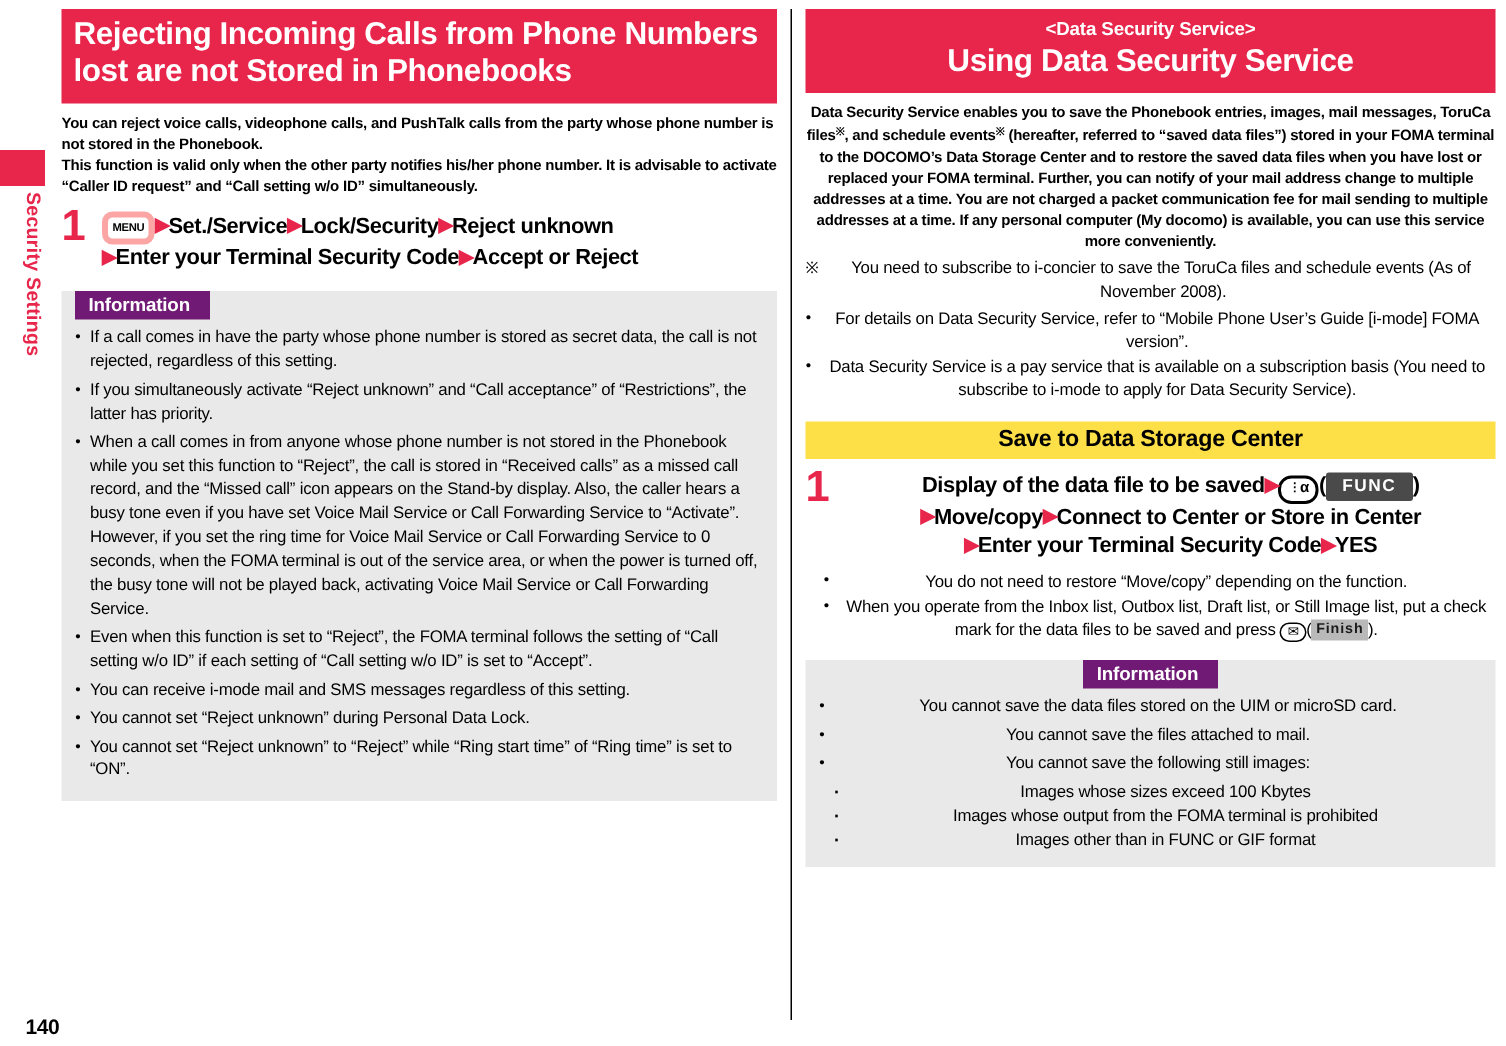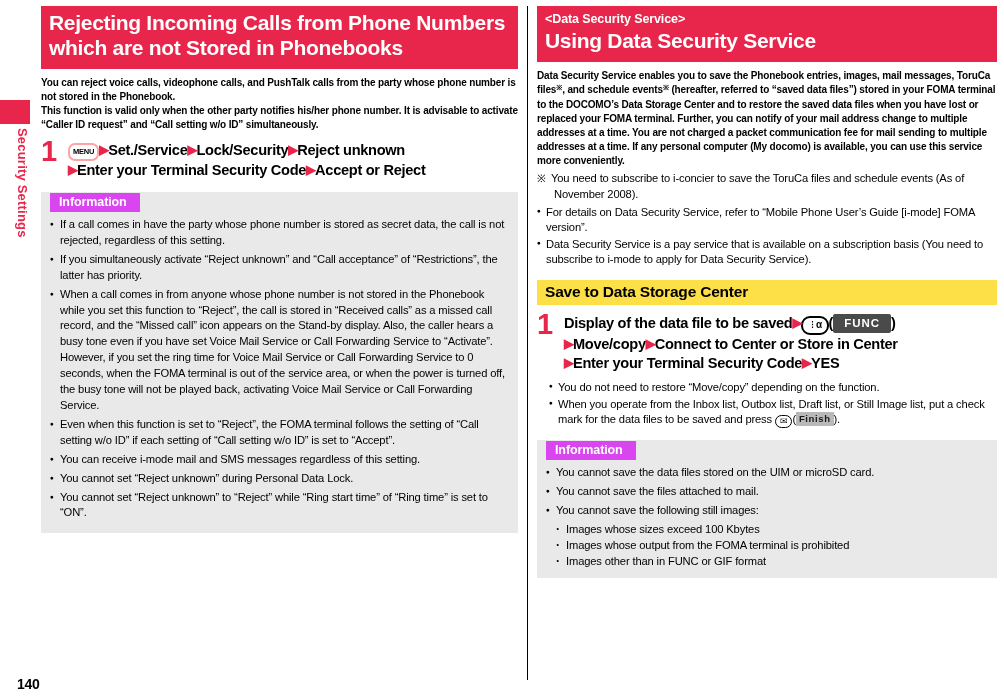--- a/index.html
+++ b/index.html
@@ -40,21 +40,21 @@
     letter-spacing: 0.2px;
     white-space: nowrap;
   }
 
   
   .col {
     position: absolute;
     top: 6px;
   }
   .col-left  { left: 41px;  width: 477px; }
-  .col-right { left: 537px; width: 460px; }
+  .col-right { left: 537px; width: 460px; text-align: center; }
 
   .divider {
     position: absolute;
     left: 527px; top: 6px;
     width: 1px; height: 674px;
     background: #000;
   }
 
   
   .title-band {
@@ -111,21 +111,21 @@
     color: #e8254a;
     font-size: 13px;
     letter-spacing: -1px;
     display: inline-block;
     transform: translateY(-1px);
   }
 
   
   .key-menu {
     display: inline-block;
-    border: 2px solid #fca5a5;
+    border: 4px solid #fca5a5;
     border-radius: 7px;
     font-size: 7.5px;
     font-weight: bold;
     line-height: 1;
     padding: 3px 3px 3px 3px;
     letter-spacing: -0.2px;
     vertical-align: 1px;
     font-family: "Liberation Sans", sans-serif;
   }
   .key-oval {
@@ -198,21 +198,21 @@
   .note-cont { padding-left: 9px; }
 
   
   .info-box {
     background: #e9e9e9;
     margin-top: 12px;
     padding: 0 9px 9px 9px;
   }
   .info-hdr {
     display: inline-block;
-    background: #d946ef;
+    background: #701a75;
     color: #fff;
     font-size: 12.5px;
     font-weight: bold;
     padding: 2px 13px 3px 9px;
     letter-spacing: -0.1px;
   }
   .info-list { margin-top: 5px; }
   .info-item {
     position: relative;
     font-size: 11.2px;
@@ -290,21 +290,21 @@
   <div class="side-tab">
     <div class="side-tab-bar"></div>
     <div class="side-tab-label">Security Settings</div>
   </div>
 
   <div class="divider"></div>
 
   <div class="col col-left">
 
     <div class="title-band">
-      <div class="title-main">Rejecting Incoming Calls from Phone Numbers which are not Stored in Phonebooks</div>
+      <div class="title-main">Rejecting Incoming Calls from Phone Numbers lost are not Stored in Phonebooks</div>
     </div>
 
     <div class="lead">
       <p>You can reject voice calls, videophone calls, and PushTalk calls from the party whose phone number is not stored in the Phonebook.</p>
       <p>This function is valid only when the other party notifies his/her phone number. It is advisable to activate “Caller ID request” and “Call setting w/o ID” simultaneously.</p>
     </div>
 
     <div class="step">
       <div class="step-num">1</div>
       <div class="step-body">

